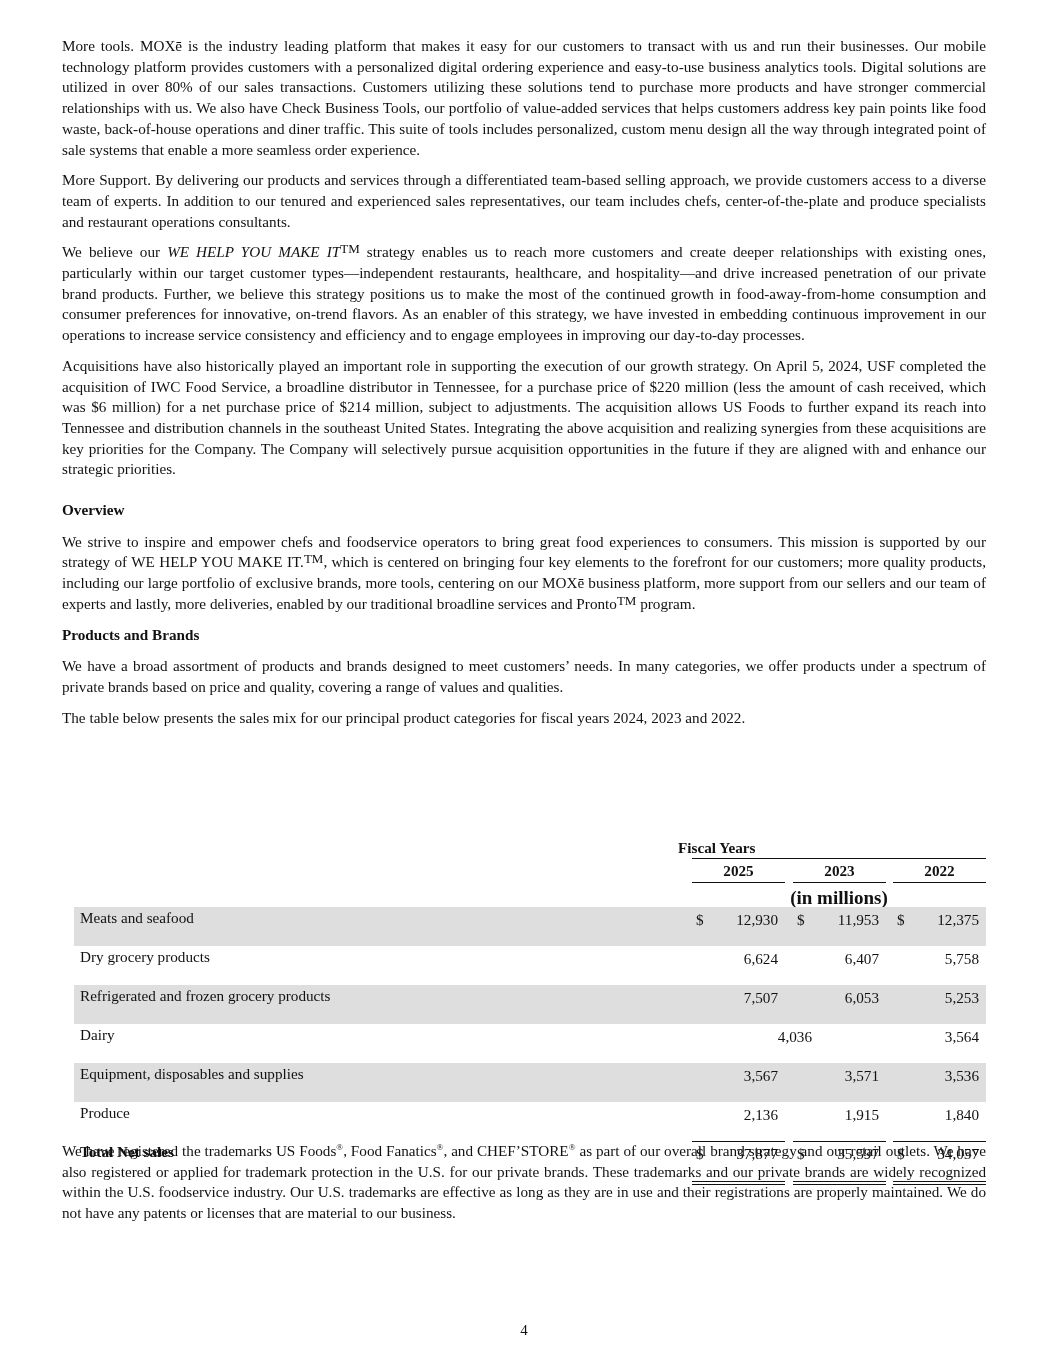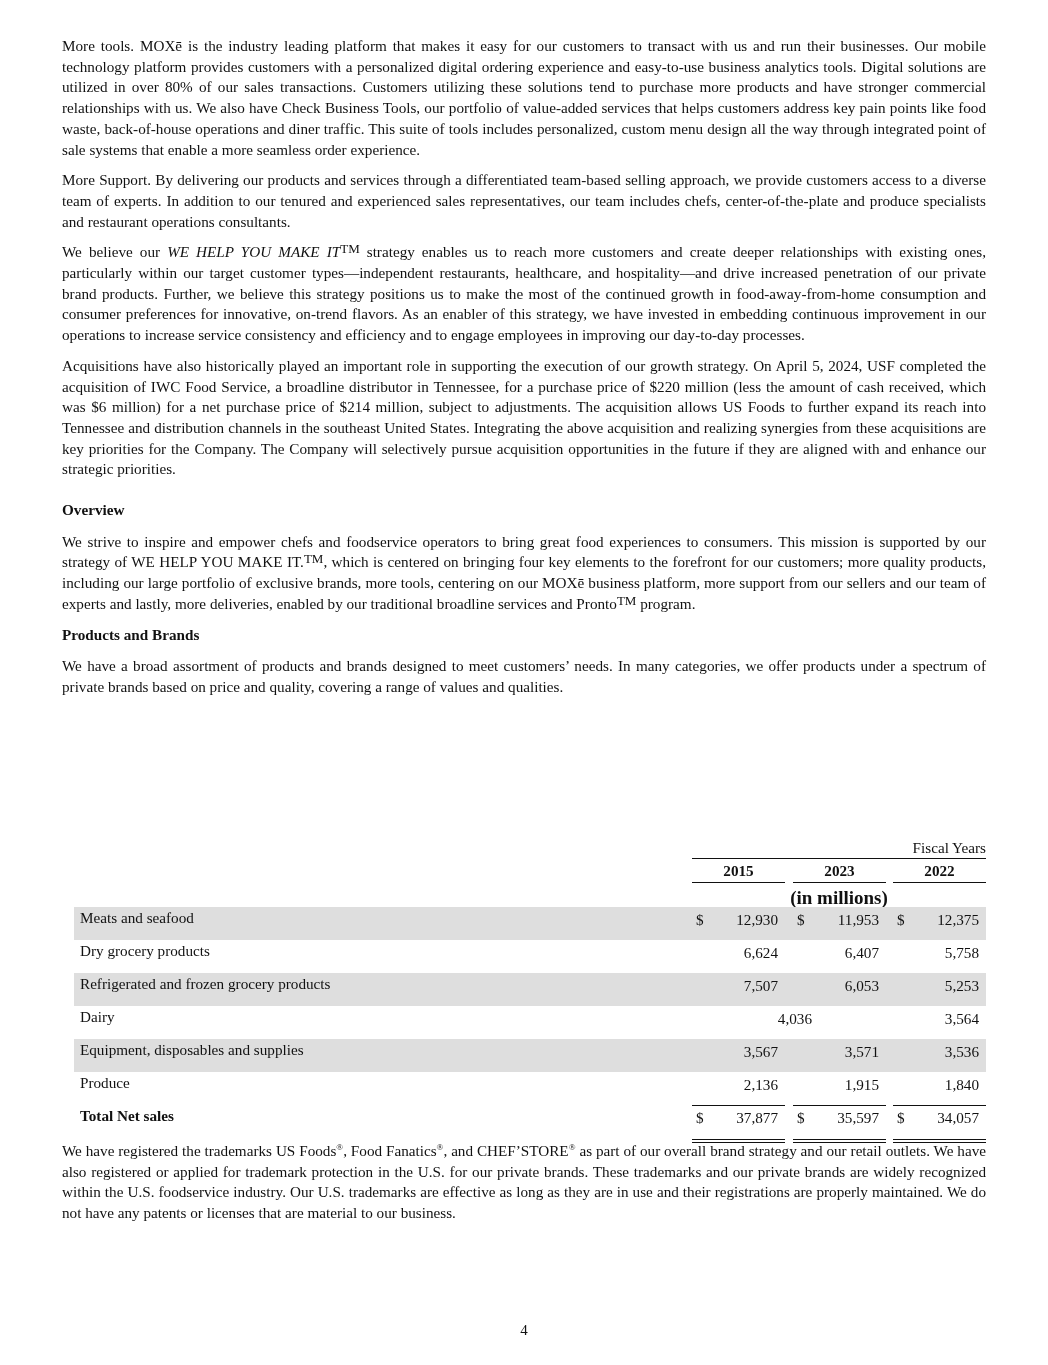--- a/index.html
+++ b/index.html
@@ -11,28 +11,28 @@
   .page { position: absolute; left: 62px; top: 36px; width: 924px; }
   p { margin: 0 0 10px 0; text-align: justify; }
   .heading { font-weight: bold; margin: 20px 0 11px 0; }
   .heading.h2 { margin-top: 10px; }
   sup { font-size: 9px; line-height: 0; vertical-align: 6px; }
   .tm { font-size: 13px; vertical-align: 4px; line-height: 0; }
 
   
   .tbl { position: absolute; left: 74px; top: 836px; width: 912px; font-size: 15.2px; }
   .fy-row { position: relative; height: 22px; }
-  .fy-label { position: absolute; left: 618px; width: 294px; text-align: right; font-weight: normal; top: 2px; }
+  .fy-label { position: absolute; left: 604px; width: 294px; text-align: left; font-weight: bold; top: 2px; }
   .fy-line { position: absolute; left: 618px; width: 294px; top: 22px; border-top: 1.6px solid #111; }
   .yr-row { position: relative; height: 24px; margin-top: 1px; }
   .yr { position: absolute; top: 2px; width: 93px; text-align: center; font-weight: bold; }
   .yr-line { position: absolute; top: 23px; width: 93px; border-top: 1.6px solid #111; }
   .unit-row { position: relative; height: 24px; }
   .unit { position: absolute; left: 618px; width: 294px; text-align: center; font-weight: bold; font-size: 19px; top: 5px; }
-  .row { position: relative; height: 33px; }
+  .row { position: relative; height: 39px; }
   .row.shade { background: #dedede; }
   .row .lbl { position: absolute; left: 6px; top: 1px; }
   .row .cur { position: absolute; top: 3px; }
   .row .val { position: absolute; top: 3px; text-align: right; width: 70px; }
   .row.total .lbl { font-weight: bold; }
   .row.total { background: transparent; }
   .u-single { position: absolute; top: 0; width: 93px; border-top: 1.3px solid #111; }
   .u-double { position: absolute; bottom: -5px; width: 93px; border-top: 1.3px solid #111; border-bottom: 1.3px solid #111; height: 2px; }
 
   .pg { position: absolute; top: 1320px; left: 0; width: 1048px; text-align: center; font-size: 15px; }
@@ -45,29 +45,30 @@
   <p><span>More tools.</span><span>  MOXē is the industry leading platform that makes it easy for our customers to transact with us and run their businesses. Our mobile technology platform provides customers with a personalized digital ordering experience and easy-to-use business analytics tools. Digital solutions are utilized in over 80% of our sales transactions. Customers utilizing these solutions tend to purchase more products and have stronger commercial relationships with us. We also have Check Business Tools, our portfolio of value-added services that helps customers address key pain points like food waste, back-of-house operations and diner traffic. This suite of tools includes personalized, custom menu design all the way through integrated point of sale systems that enable a more seamless order experience.</span></p>
   <p><span>More Support.</span><span>  By delivering our products and services through a differentiated team-based selling approach, we provide customers access to a diverse team of experts.  In addition to our tenured and experienced sales representatives, our team includes chefs, center-of-the-plate and produce specialists and restaurant operations consultants.</span></p>
   <p><span>We believe our </span><i>WE HELP YOU MAKE IT</i><span class="tm">TM</span><span> strategy enables us to reach more customers and create deeper relationships with existing ones, particularly within our target customer types—independent restaurants, healthcare, and hospitality—and drive increased penetration of our private brand products. Further, we believe this strategy positions us to make the most of the continued growth in food-away-from-home consumption and consumer preferences for innovative, on-trend flavors. As an enabler of this strategy, we have invested in embedding continuous improvement in our operations to increase service consistency and efficiency and to engage employees in improving our day-to-day processes.</span></p>
   <p>Acquisitions have also historically played an important role in supporting the execution of our growth strategy. On April 5, 2024, USF completed the acquisition of IWC Food Service, a broadline distributor in Tennessee, for a purchase price of $220 million (less the amount of cash received, which was $6 million) for a net purchase price of $214 million, subject to adjustments. The acquisition allows US Foods to further expand its reach into Tennessee and distribution channels in the southeast United States. Integrating the above acquisition and realizing synergies from these acquisitions are key priorities for the Company. The Company will selectively pursue acquisition opportunities in the future if they are aligned with and enhance our strategic priorities.</p>
 
   <div class="heading">Overview</div>
   <p><span>We strive to inspire and empower chefs and foodservice operators to bring great food experiences to consumers.  This mission is supported by our strategy of WE HELP YOU MAKE IT.</span><span class="tm">TM</span><span>, which is centered on bringing four key elements to the forefront for our customers; more quality products, including our large portfolio of exclusive brands, more tools, centering on our MOXē business platform, more support from our sellers and our team of experts and lastly, more deliveries, enabled by our traditional broadline services and Pronto</span><span class="tm">TM</span><span> program.</span></p>
 
   <div class="heading h2">Products and Brands</div>
   <p>We have a broad assortment of products and brands designed to meet customers’ needs. In many categories, we offer products under a spectrum of private brands based on price and quality, covering a range of values and qualities.</p>
+  <p>The table below presents the sales mix for our principal product categories for fiscal years 2024, 2023 and 2022.</p>
 </div>
 
 <div class="tbl">
   <div class="fy-row">
     <div class="fy-label">Fiscal Years</div>
     <div class="fy-line"></div>
   </div>
   <div class="yr-row">
-    <div class="yr" style="left:618px">2015</div>
+    <div class="yr" style="left:618px">2025</div>
     <div class="yr" style="left:719px">2023</div>
     <div class="yr" style="left:819px">2022</div>
     <div class="yr-line" style="left:618px"></div>
     <div class="yr-line" style="left:719px"></div>
     <div class="yr-line" style="left:819px"></div>
   </div>
   <div class="unit-row">
     <div class="unit">(in millions)</div>
   </div>
   <div id="rows">

